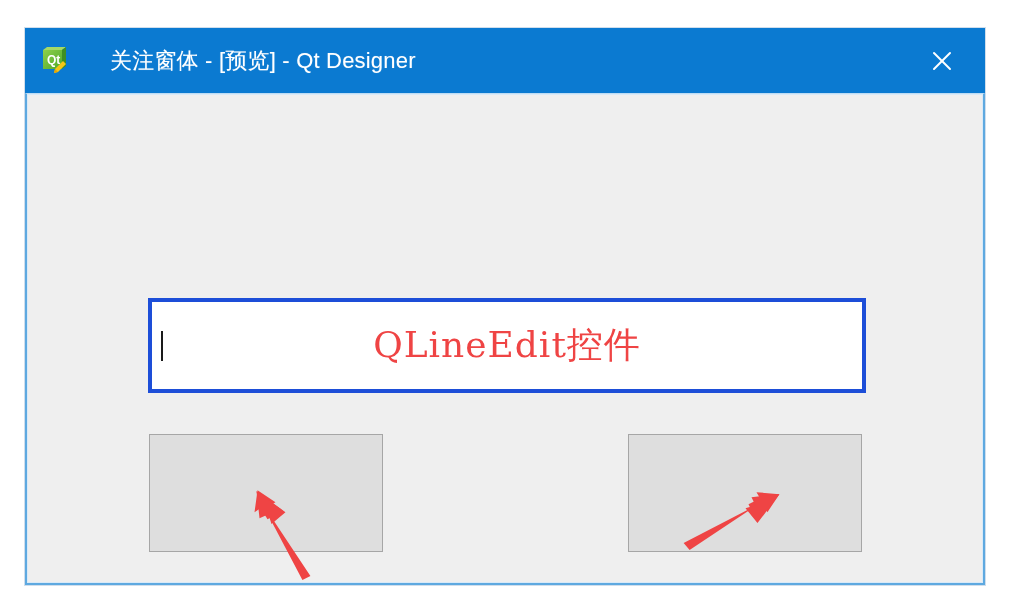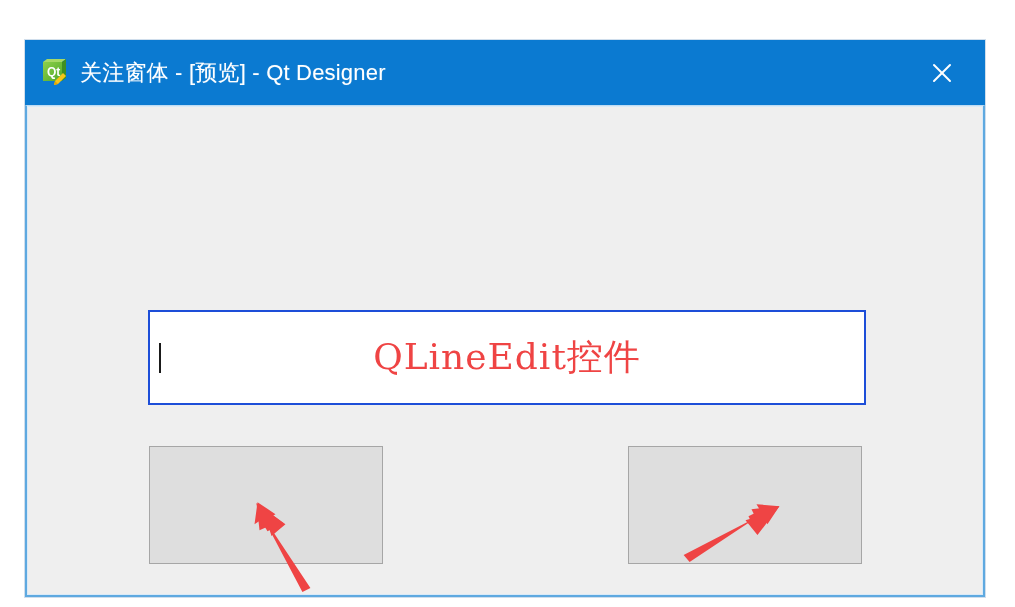--- a/index.html
+++ b/index.html
@@ -12,21 +12,21 @@
     height: 607px;
     position: relative;
     font-family: "Liberation Sans", sans-serif;
     overflow: hidden;
   }
 
   
   #qt-window {
     position: absolute;
     left: 25px;
-    top: 40px;
+    top: 28px;
     width: 960px;
     height: 557px;
     box-sizing: border-box;
     background: #22c55e;
     box-shadow: 0 0 0 1px rgba(120,160,200,0.35);
   }
 
   
   #title-bar {
     position: absolute;
@@ -47,20 +47,21 @@
     flex: 0 0 auto;
     position: relative;
   }
   #title-text {
     color: #ffffff;
     font-size: 22px;
     font-family: "Liberation Sans", sans-serif;
     letter-spacing: 0.2px;
     white-space: nowrap;
     text-shadow: 0 0 1px rgba(255,255,255,0.35);
+    margin-left: 30px;
   }
   #close-button {
     position: absolute;
     right: 0;
     top: 0;
     width: 86px;
     height: 65px;
     display: flex;
     align-items: center;
     justify-content: center;
@@ -89,21 +90,21 @@
   }
 
   
   #line-edit {
     position: absolute;
     left: 120px;
     top: 203px;
     width: 718px;
     height: 95px;
     background: #ffffff;
-    border: 2px solid #1d4ed8;
+    border: 4px solid #1d4ed8;
     box-sizing: border-box;
     display: flex;
     align-items: center;
     justify-content: center;
   }
   #text-caret {
     position: absolute;
     left: 9px;
     top: 50%;
     transform: translateY(-50%);

